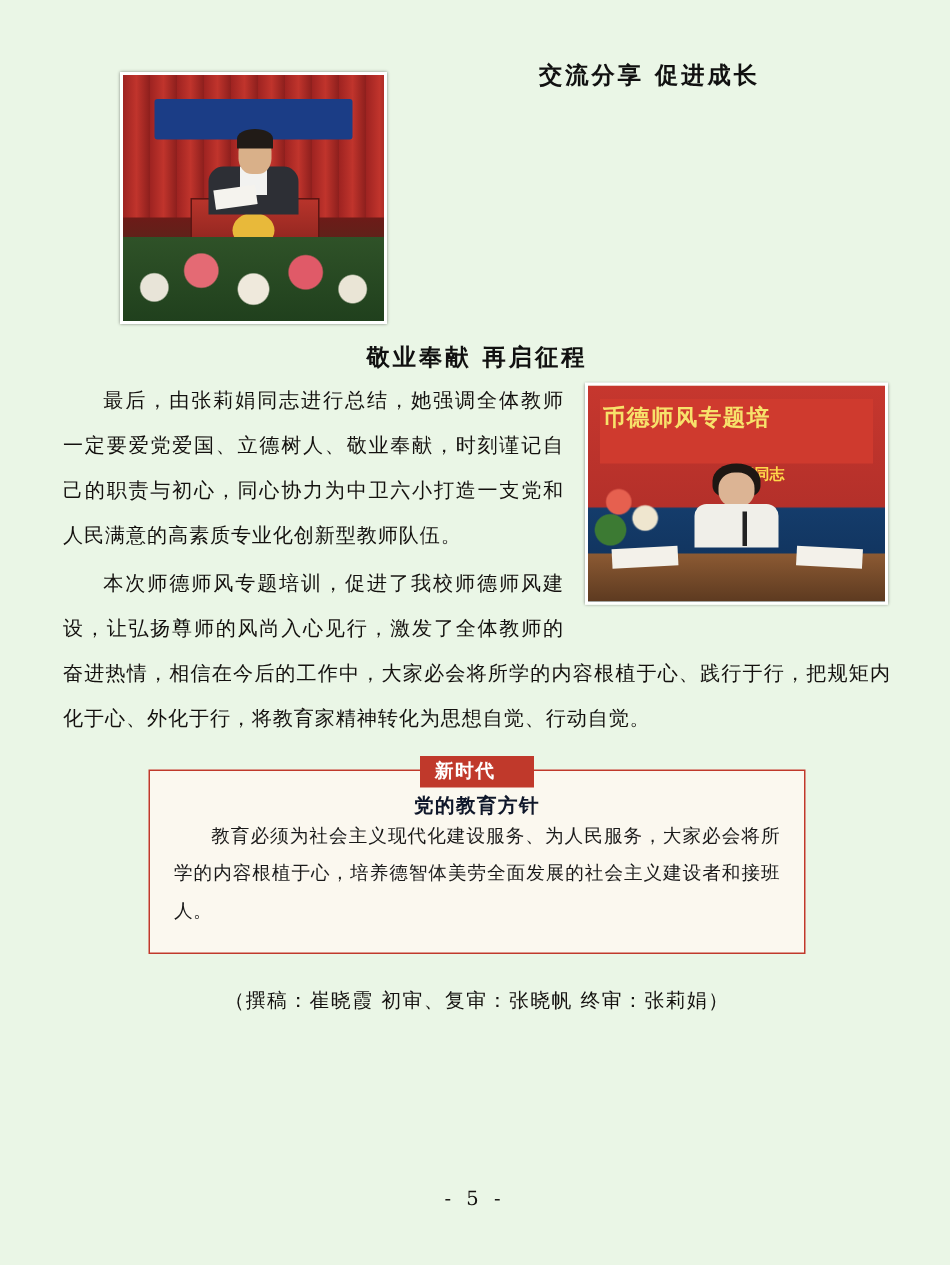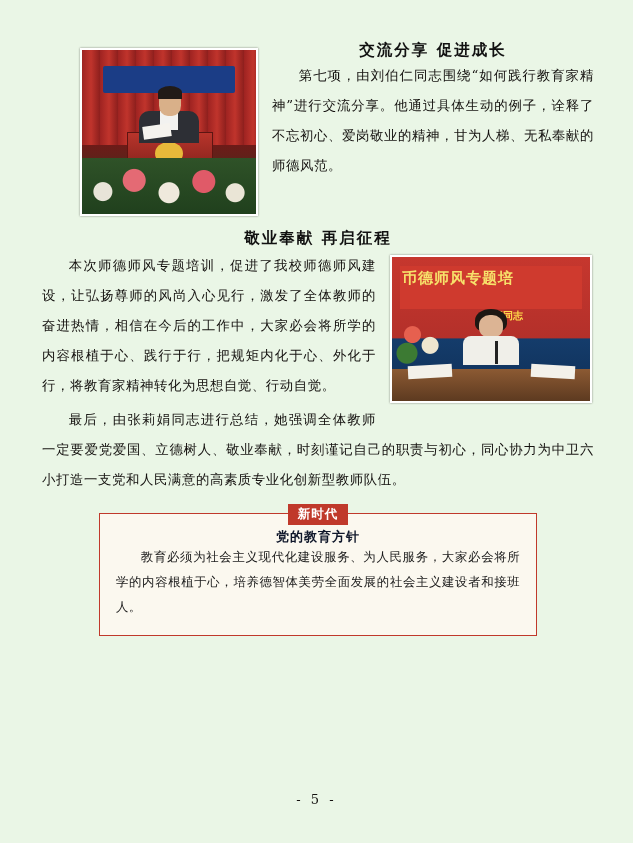--- a/index.html
+++ b/index.html
@@ -151,21 +151,21 @@
     top: -11px;
     text-align: center;
   }
   .policy-title-1 {
     display: inline-block;
     background: #c0392b;
     color: #ffffff;
     font-family: "DejaVu Serif", "Liberation Serif", serif;
     font-weight: bold;
     font-size: 12.5px;
-    padding: 2px 10px 2px 10px;
+    padding: 2px 26px 2px 10px;
     letter-spacing: 1px;
   }
   .policy-title-2 {
     display: block;
     color: #0f172a;
     font-family: "DejaVu Serif", "Liberation Serif", serif;
     font-weight: bold;
     font-size: 13px;
     letter-spacing: 1px;
     margin-top: 3px;
@@ -216,53 +216,53 @@
       <div class="p1-body"></div>
       <div class="p1-shirt"></div>
       <div class="p1-head"></div>
       <div class="p1-hair"></div>
       <div class="p1-paper"></div>
       <div class="p1-flowers"></div>
     </div>
 
     <div class="heading">交流分享  促进成长</div>
 
-    <div class="para indent">第七项，由刘伯仁同志围绕“如何践行教育家精神”进行交流分享。他通过具体生动的例子，诠释了不忘初心、爱岗敬业的精神，甘为人梯、无私奉献的师德风范。</div>
 
     <div class="clear"></div>
 
     <div class="heading" style="margin-top:6px;">敬业奉献  再启征程</div>
 
     <div class="photo photo-2">
       <div class="p2-bg"></div>
       <div class="p2-banner"></div>
       <div class="p2-text">币德师风专题培</div>
       <div class="p2-sub">莉娟同志</div>
       <div class="p2-flowers"></div>
       <div class="p2-hair"></div>
       <div class="p2-head"></div>
       <div class="p2-body"></div>
       <div class="p2-mic"></div>
       <div class="p2-desk"></div>
       <div class="p2-paper-l"></div>
       <div class="p2-paper-r"></div>
     </div>
 
+    <div class="para indent" style="margin-top:4px;">最后，由张莉娟同志进行总结，她强调全体教师一定要爱党爱国、立德树人、敬业奉献，时刻谨记自己的职责与初心，同心协力为中卫六小打造一支党和人民满意的高素质专业化创新型教师队伍。</div>
+
     <div class="para indent" style="margin-top:2px;">本次师德师风专题培训，促进了我校师德师风建设，让弘扬尊师的风尚入心见行，激发了全体教师的奋进热情，相信在今后的工作中，大家必会将所学的内容根植于心、践行于行，把规矩内化于心、外化于行，将教育家精神转化为思想自觉、行动自觉。</div>
-
-    <div class="para indent" style="margin-top:4px;">最后，由张莉娟同志进行总结，她强调全体教师一定要爱党爱国、立德树人、敬业奉献，时刻谨记自己的职责与初心，同心协力为中卫六小打造一支党和人民满意的高素质专业化创新型教师队伍。</div>
 
     <div class="clear"></div>
 
     <div class="policy-wrap">
       <div class="policy-box">
         <div class="policy-titles">
           <span class="policy-title-1">新时代</span>
           <span class="policy-title-2">党的教育方针</span>
         </div>
         <div class="policy-body">教育必须为社会主义现代化建设服务、为人民服务，大家必会将所学的内容根植于心，培养德智体美劳全面发展的社会主义建设者和接班人。</div>
       </div>
     </div>
 
+    <div class="credits">（撰稿：崔晓霞   初审、复审：张晓帆   终审：张莉娟）</div>
   </div>
 
   <div class="page-number">- 5 -</div>
 </div>
 
 </body></html>

